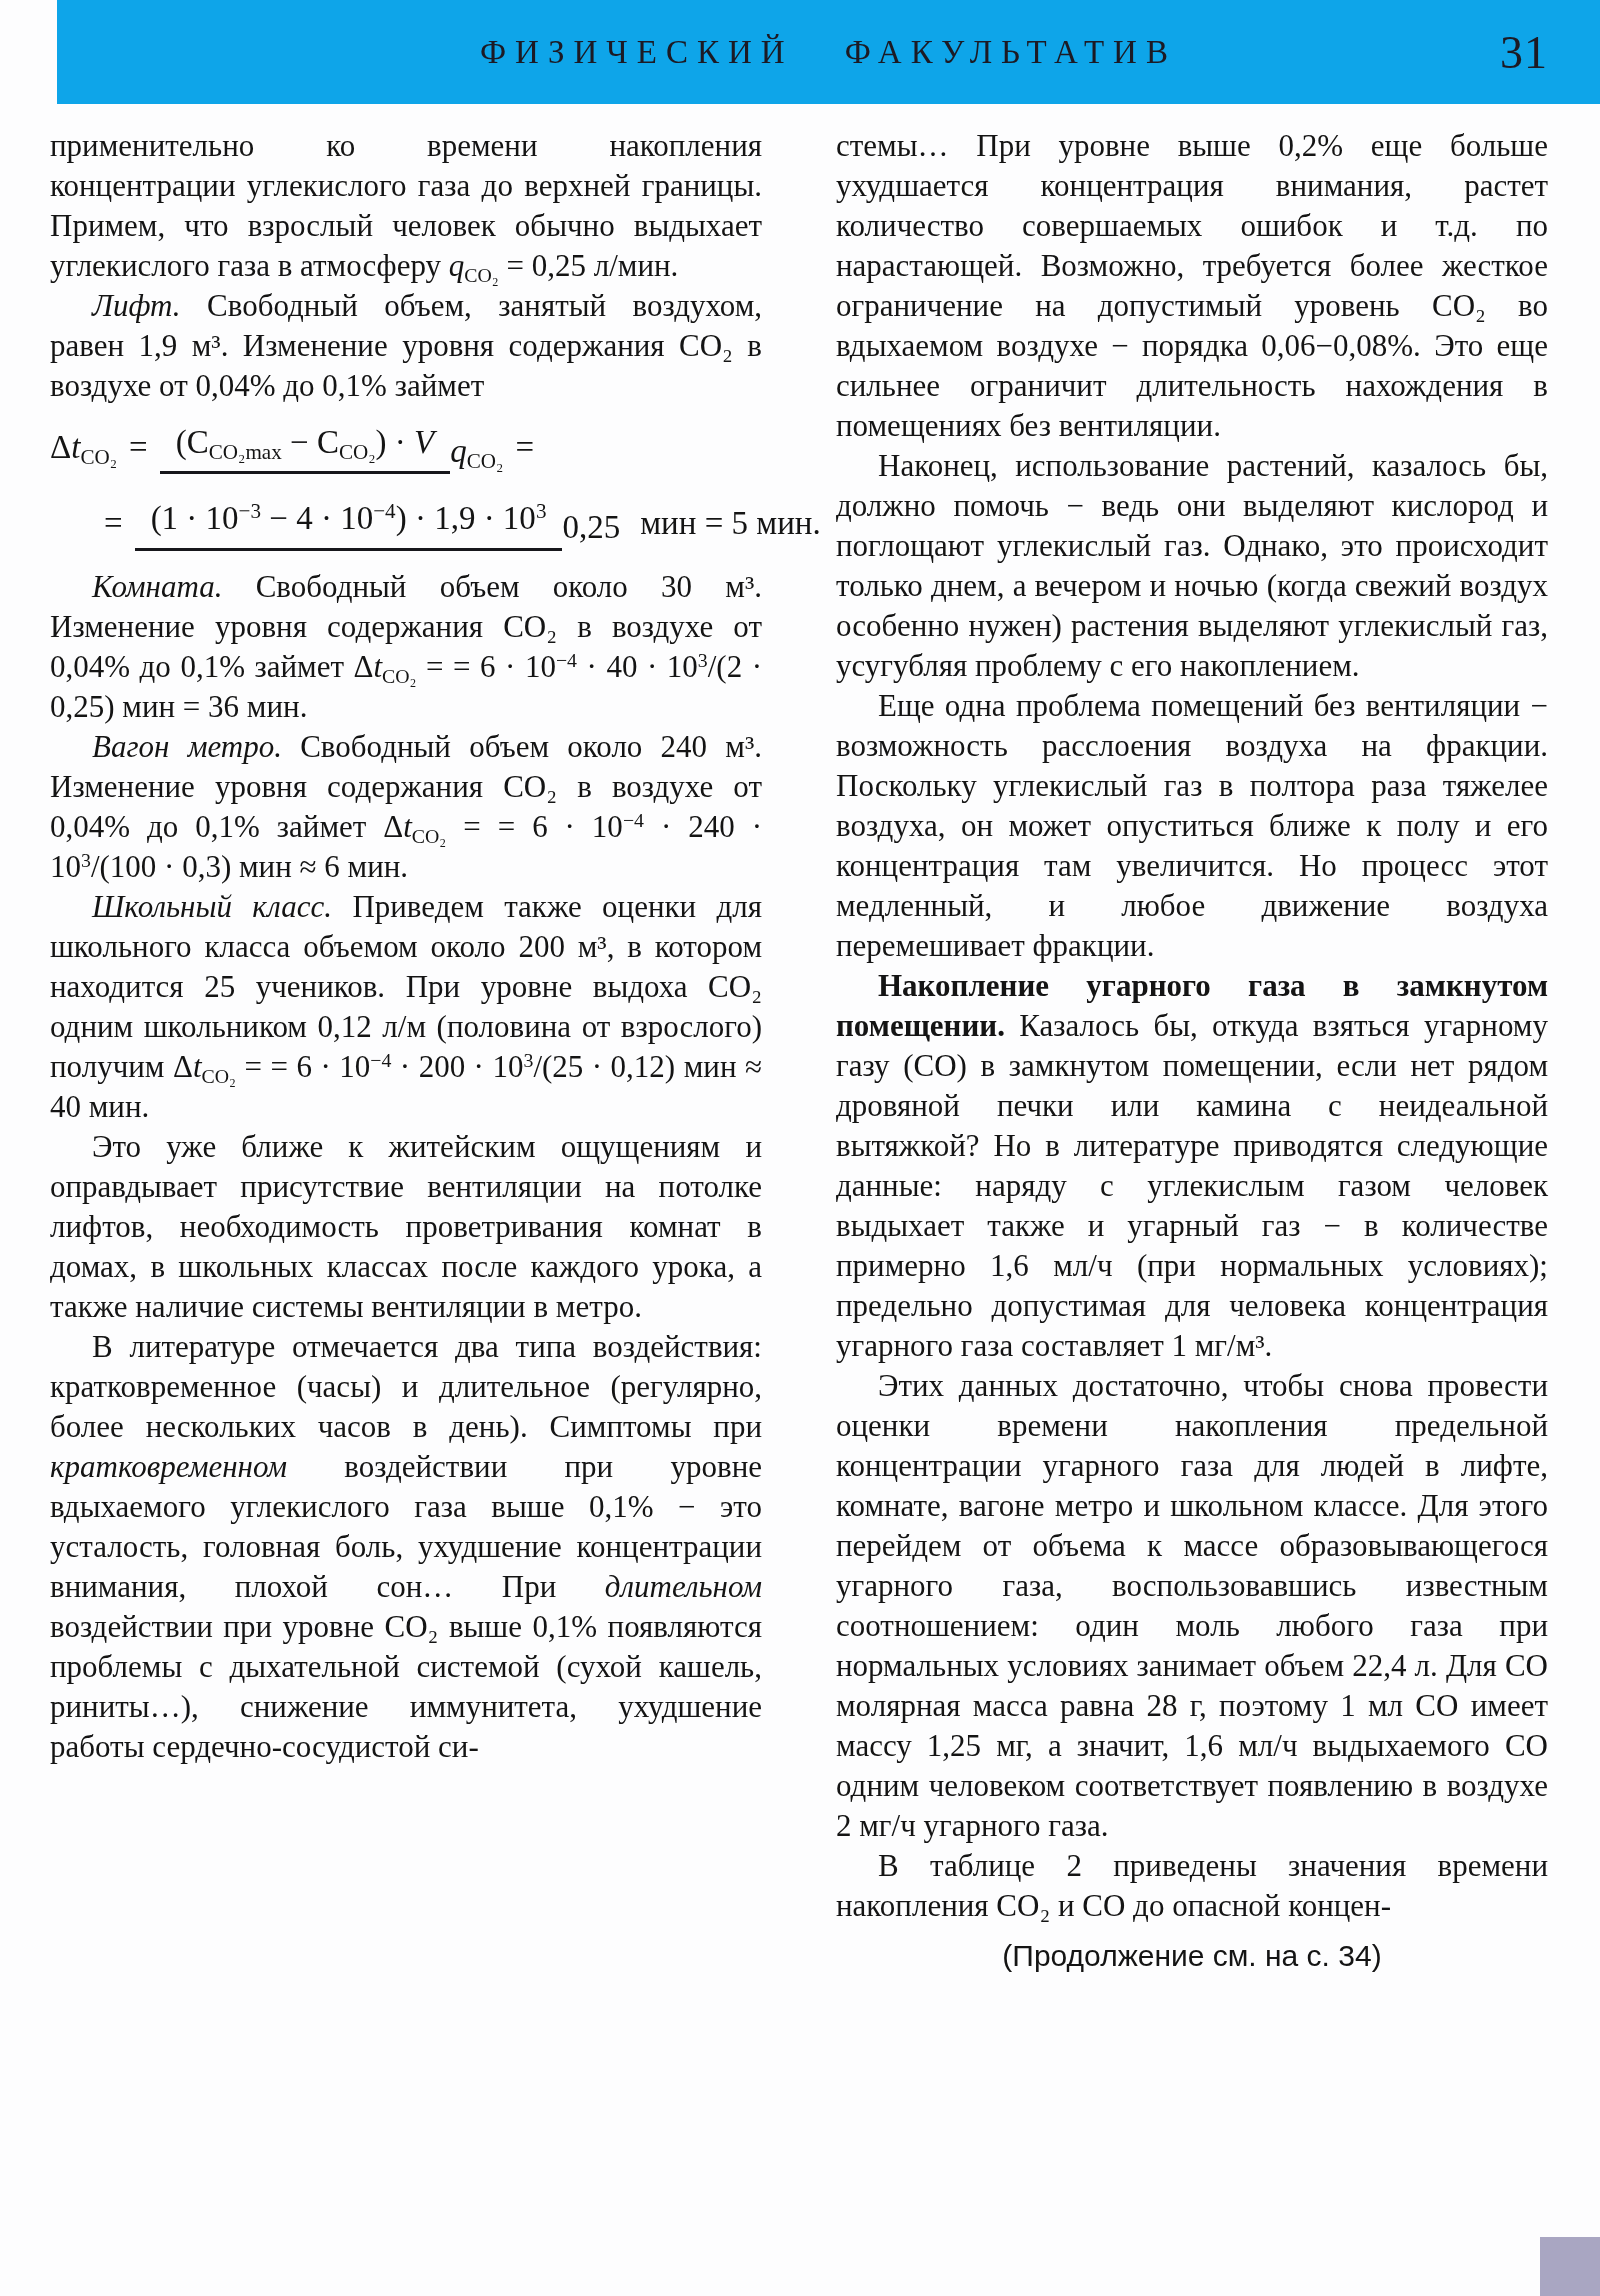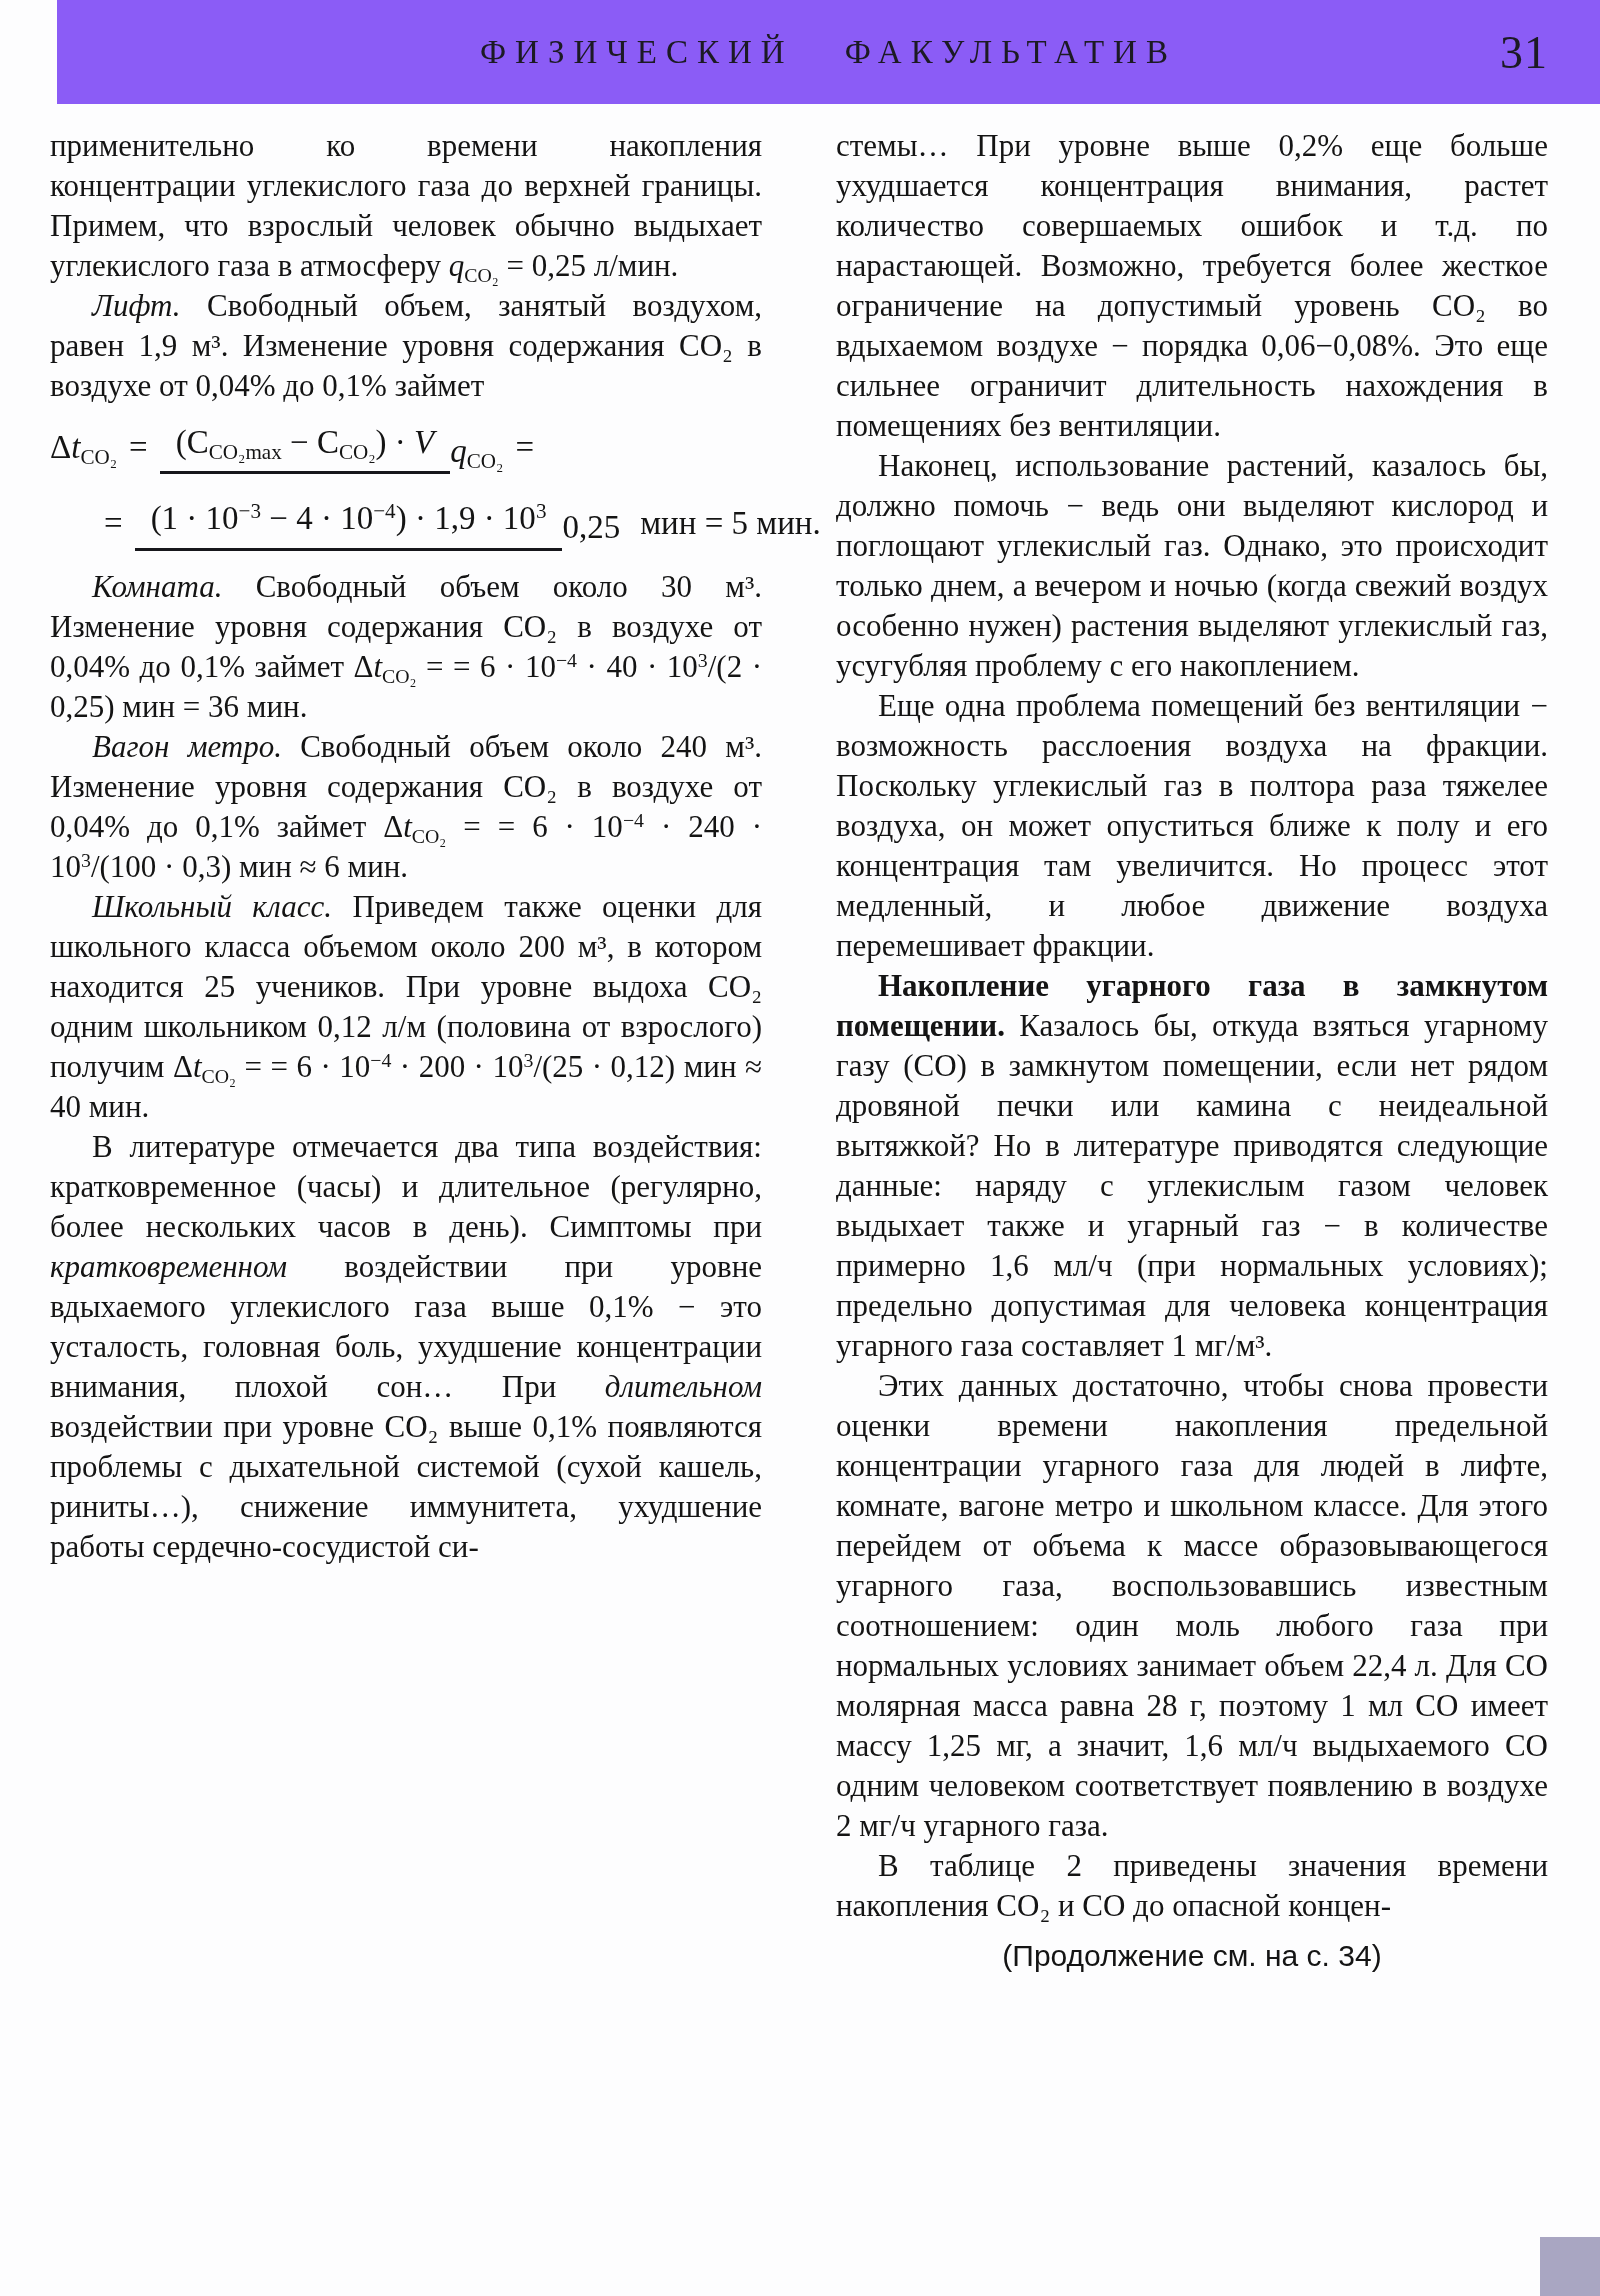--- a/index.html
+++ b/index.html
@@ -61,21 +61,21 @@
   
   .corner-block{
     position:absolute;right:0;bottom:0;width:60px;height:59px;
   }
 </style>
 </head>
 <body>
 
 <div class="page">
 
-  <div class="header-bar" style="background: #8b5cf6;">
+  <div class="header-bar" style="background: #0ea5e9;">
     <div class="header-title">ФИЗИЧЕСКИЙ ФАКУЛЬТАТИВ</div>
     <div class="page-number">31</div>
   </div>
 
   <div class="col col-left">
     <p class="para no-indent"><span>применительно ко времени накопления концентрации углекислого газа до верхней границы. Примем, что взрослый человек обычно выдыхает углекислого газа в атмосферу </span><span class="s-i">q</span><span class="s-sub">CO₂</span><span> = 0,25 л/мин.</span></p>
     <p class="para"><span class="s-i">Лифт.</span><span> Свободный объем, занятый воздухом, равен 1,9 м³. Изменение уровня содержания CO₂ в воздухе от 0,04% до 0,1% займет</span></p>
 
     <div class="formula-block">
       <div class="f-row">
@@ -93,20 +93,21 @@
           <span class="num"><span>(1 · 10</span><span class="s-sup">−3</span><span> − 4 · 10</span><span class="s-sup">−4</span><span>) · 1,9 · 10</span><span class="s-sup">3</span></span>
           <span class="den"><span>0,25</span></span>
         </span>
         <span class="f-tail"><span>мин = 5 мин.</span></span>
       </div>
     </div>
 
     <p class="para"><span class="s-i">Комната.</span><span> Свободный объем около 30 м³. Изменение уровня содержания CO₂ в воздухе от 0,04% до 0,1% займет Δ</span><span class="s-i">t</span><span class="s-sub">CO₂</span><span> = = 6 · 10</span><span class="s-sup">−4</span><span> · 40 · 10</span><span class="s-sup">3</span><span>/(2 · 0,25) мин = 36 мин.</span></p>
     <p class="para"><span class="s-i">Вагон метро.</span><span> Свободный объем около 240 м³. Изменение уровня содержания CO₂ в воздухе от 0,04% до 0,1% займет Δ</span><span class="s-i">t</span><span class="s-sub">CO₂</span><span> = = 6 · 10</span><span class="s-sup">−4</span><span> · 240 · 10</span><span class="s-sup">3</span><span>/(100 · 0,3) мин ≈ 6 мин.</span></p>
     <p class="para"><span class="s-i">Школьный класс.</span><span> Приведем также оценки для школьного класса объемом около 200 м³, в котором находится 25 учеников. При уровне выдоха CO₂ одним школьником 0,12 л/м (половина от взрослого) получим Δ</span><span class="s-i">t</span><span class="s-sub">CO₂</span><span> = = 6 · 10</span><span class="s-sup">−4</span><span> · 200 · 10</span><span class="s-sup">3</span><span>/(25 · 0,12) мин ≈ 40 мин.</span></p>
+    <p class="para"><span>Это уже ближе к житейским ощущениям и оправдывает присутствие вентиляции на потолке лифтов, необходимость проветривания комнат в домах, в школьных классах после каждого урока, а также наличие системы вентиляции в метро.</span></p>
     <p class="para"><span>В литературе отмечается два типа воздействия: кратковременное (часы) и длительное (регулярно, более нескольких часов в день). Симптомы при </span><span class="s-i">кратковременном</span><span> воздействии при уровне вдыхаемого углекислого газа выше 0,1% − это усталость, головная боль, ухудшение концентрации внимания, плохой сон… При </span><span class="s-i">длительном</span><span> воздействии при уровне CO₂ выше 0,1% появляются проблемы с дыхательной системой (сухой кашель, риниты…), снижение иммунитета, ухудшение работы сердечно-сосудистой си-</span></p>
   </div>
 
   <div class="col col-right">
     <p class="para no-indent"><span>стемы… При уровне выше 0,2% еще больше ухудшается концентрация внимания, растет количество совершаемых ошибок и т.д. по нарастающей. Возможно, требуется более жесткое ограничение на допустимый уровень CO₂ во вдыхаемом воздухе − порядка 0,06−0,08%. Это еще сильнее ограничит длительность нахождения в помещениях без вентиляции.</span></p>
     <p class="para"><span>Наконец, использование растений, казалось бы, должно помочь − ведь они выделяют кислород и поглощают углекислый газ. Однако, это происходит только днем, а вечером и ночью (когда свежий воздух особенно нужен) растения выделяют углекислый газ, усугубляя проблему с его накоплением.</span></p>
     <p class="para"><span>Еще одна проблема помещений без вентиляции − возможность расслоения воздуха на фракции. Поскольку углекислый газ в полтора раза тяжелее воздуха, он может опуститься ближе к полу и его концентрация там увеличится. Но процесс этот медленный, и любое движение воздуха перемешивает фракции.</span></p>
     <p class="para"><span class="s-b">Накопление угарного газа в замкнутом помещении.</span><span> Казалось бы, откуда взяться угарному газу (СО) в замкнутом помещении, если нет рядом дровяной печки или камина с неидеальной вытяжкой? Но в литературе приводятся следующие данные: наряду с углекислым газом человек выдыхает также и угарный газ − в количестве примерно 1,6 мл/ч (при нормальных условиях); предельно допустимая для человека концентрация угарного газа составляет 1 мг/м³.</span></p>
     <p class="para"><span>Этих данных достаточно, чтобы снова провести оценки времени накопления предельной концентрации угарного газа для людей в лифте, комнате, вагоне метро и школьном классе. Для этого перейдем от объема к массе образовывающегося угарного газа, воспользовавшись известным соотношением: один моль любого газа при нормальных условиях занимает объем 22,4 л. Для СО молярная масса равна 28 г, поэтому 1 мл СО имеет массу 1,25 мг, а значит, 1,6 мл/ч выдыхаемого СО одним человеком соответствует появлению в воздухе 2 мг/ч угарного газа.</span></p>
     <p class="para"><span>В таблице 2 приведены значения времени накопления CO₂ и СО до опасной концен-</span></p>

